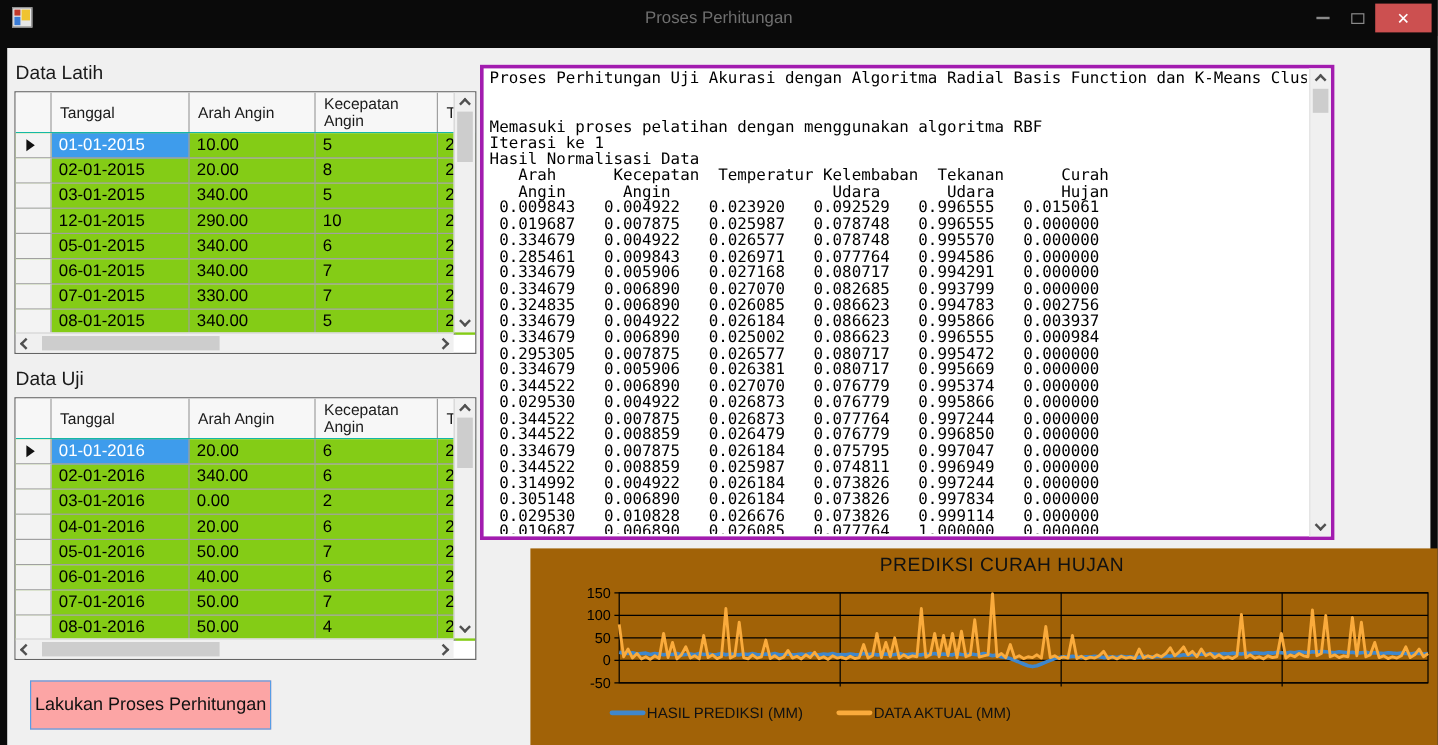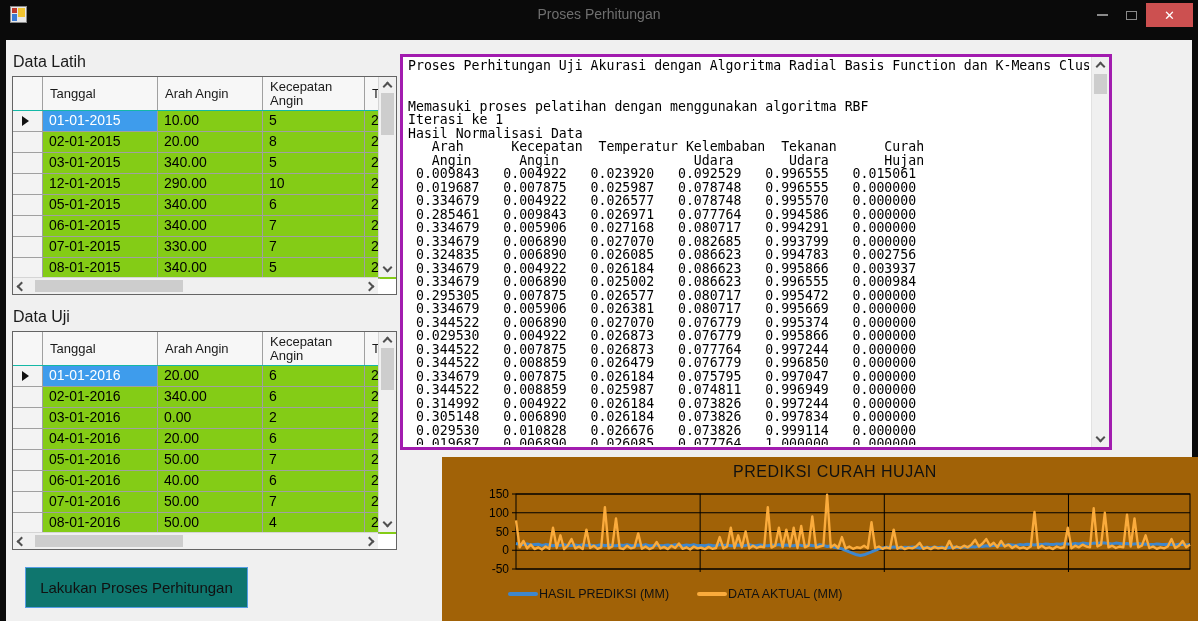--- a/index.html
+++ b/index.html
@@ -42,21 +42,21 @@
   .hscroll { position:absolute; left:0; right:18px; bottom:0; height:17px; background:#f0f0f0; border-top:1px solid #d5d5d5; }
   .hscroll .thumb { position:absolute; top:2px; bottom:2px; left:22px; width:148px; background:#cdcdcd; }
   .chev { position:absolute; width:7px; height:7px; border:solid #505050; border-width:0 2px 2px 0; }
   .chev.up    { top:6px;  left:5px; transform:rotate(-135deg); }
   .chev.down  { bottom:6px; left:5px; transform:rotate(45deg); }
   .chev.left  { left:5px; top:5px; transform:rotate(135deg); }
   .chev.right { right:5px; top:5px; transform:rotate(-45deg); }
   .grid .vscroll { bottom:17px; }
 
   
-  .calc-button { position:absolute; left:19px; top:527px; width:223px; height:41px; background:#0f766e;
+  .calc-button { position:absolute; left:19px; top:527px; width:201px; height:41px; background:#fca5a5;
     border:1px solid #569de5; font-family:"Liberation Sans", sans-serif; font-size:15px; color:#111; }
 
   
   .output-box { position:absolute; left:394px; top:14px; width:712px; height:396px; background:#fff; border:3px solid #a21caf; }
   .output-text { position:absolute; left:5px; top:2px; right:20px; bottom:2px; overflow:hidden;
     font-family:"DejaVu Sans Mono", monospace; font-size:13.2px; line-height:13.5px; color:#000; white-space:pre; }
   .output-box .vscroll { bottom:0; border-left:1px solid #e2e2e2; }
   .output-box .vscroll .thumb { top:17px; height:20px; }
 
   

